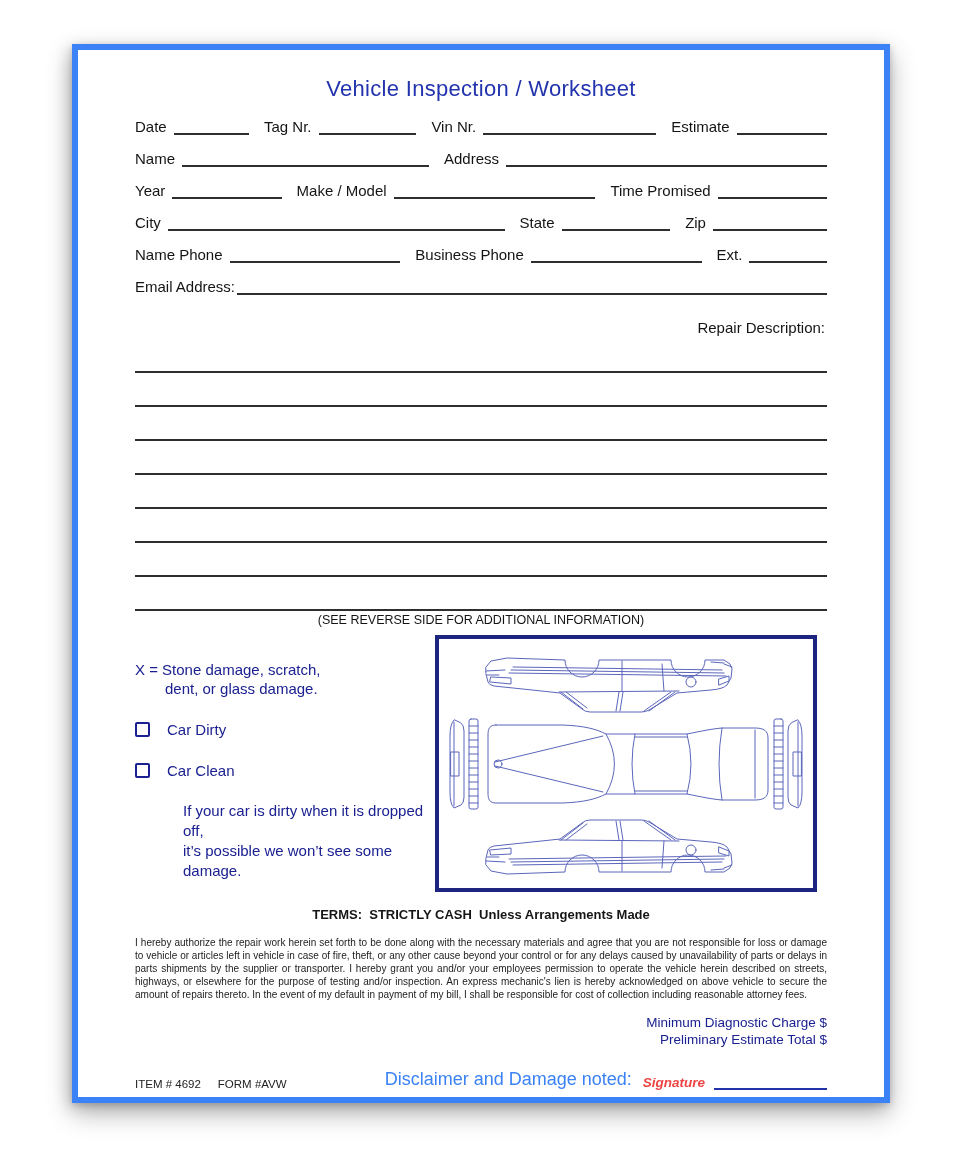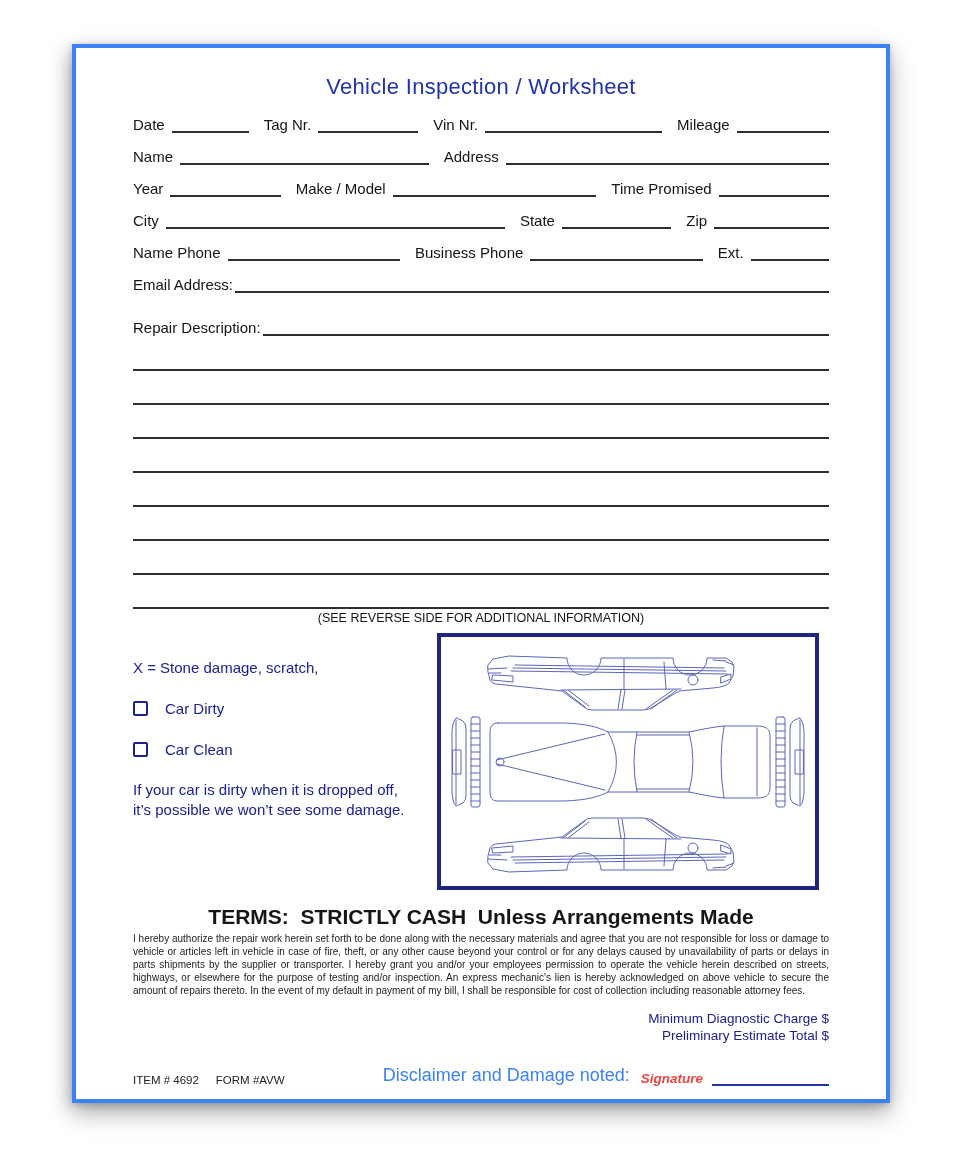--- a/index.html
+++ b/index.html
@@ -1,42 +1,42 @@
 <!DOCTYPE html>
 <html><head>
 <meta charset="utf-8">
 <style>
   html,body{margin:0;padding:0;width:960px;height:1152px;background:#ffffff;overflow:hidden;
     font-family:"Liberation Sans", sans-serif;}
   .sheet{position:absolute;left:72px;top:44px;width:818px;height:1059px;background:#fff;
-    border:4px solid #3b82f6;box-sizing:border-box;
+    border:6px solid #3b82f6;box-sizing:border-box;
     box-shadow:0 10px 24px rgba(0,0,0,.30), 0 2px 6px rgba(0,0,0,.15), -4px 4px 14px rgba(0,0,0,.12);
     padding:26px 57px 0 57px;}
   .title{margin:0;text-align:center;font-size:22px;font-weight:400;color:#2233ad;letter-spacing:.3px;}
   .formarea{margin-top:14px;}
   .frow{display:flex;align-items:flex-end;margin-top:13px;height:19px;font-size:15px;color:#141414;white-space:nowrap;}
   .flabel{margin-right:7px;}
   .fline{border-bottom:2px solid #2e2e2e;height:16px;margin-right:15px;}
   .fline.last{margin-right:0;}
   .f10{flex:1.0}.f105{flex:1.05}.f12{flex:1.2}.f13{flex:1.3}.f23{flex:2.3}.f24{flex:2.4}.f31{flex:3.1}.f22{flex:2.2}
   .tight{margin-right:2px;}
   .ruledarea{margin-top:1px;}
   .ruled{height:32px;border-bottom:2px solid #2e2e2e;}
   .reverse-note{margin-top:2px;text-align:center;font-size:12.5px;color:#141414;}
   .diagram-section{display:flex;margin-top:8px;}
   .key-col{flex:1;padding-top:25px;color:#1b2190;font-size:15px;line-height:19px;}
   .damage-key .indent{padding-left:30px;}
   .chk-row{margin-top:22px;display:flex;align-items:center;}
   .chk{width:11px;height:11px;border:2px solid #1b2190;border-radius:2px;margin-right:17px;flex:none;}
-  .dirty-note{margin-top:21px;line-height:20px;}
+  .dirty-note{margin-top:21px;line-height:20px;margin-left:48px;}
   .car-box{width:382px;height:257px;border:4px solid #1d2580;box-sizing:border-box;margin-right:10px;flex:none;background:#fff;}
   .car-box svg{display:block;}
   .car-art{stroke:#5b66bb;fill:none;stroke-width:1;stroke-linejoin:round;stroke-linecap:round;}
-  .terms-heading{margin-top:15px;text-align:center;font-size:21px;font-weight:bold;color:#151515;white-space:pre-wrap;}
-  .terms-body{margin:4px 0 0 0;font-size:10px;line-height:12.9px;text-align:justify;color:#1c1c1c;}
+  .terms-heading{margin-top:15px;text-align:center;font-size:13px;font-weight:bold;color:#151515;white-space:pre-wrap;}
+  .terms-body{margin:15px 0 0 0;font-size:10px;line-height:12.9px;text-align:justify;color:#1c1c1c;}
   .totals-row{display:flex;align-items:flex-end;margin-top:13px;height:18px;font-size:13.5px;color:#1b2190;white-space:nowrap;flex-direction:column;}
   .bline{border-bottom:2px solid #2233aa;height:15px;}
   .totals-row .bline{flex:1;}
   .totals-row .gap1{margin:0 16px 0 8px;}
   .totals-row .gap2{margin-left:8px;}
   .footer-row{display:flex;align-items:flex-end;margin-top:39px;height:18px;white-space:nowrap;}
   .itemno{font-size:11.5px;color:#222;}
   .formno{margin-left:17px;}
   .discl{margin-left:98px;font-size:18px;color:#3b82f6;}
   .sig{margin-left:11px;font-size:13.5px;font-weight:bold;font-style:italic;color:#ef4444;}
@@ -51,21 +51,21 @@
 
   <div class="formarea">
 
     <div class="frow">
       <span class="flabel">Date</span>
       <span class="fline f10"></span>
       <span class="flabel">Tag Nr.</span>
       <span class="fline f13"></span>
       <span class="flabel">Vin Nr.</span>
       <span class="fline f23"></span>
-      <span class="flabel">Mileage</span>
+      <span class="flabel">Estimate</span>
       <span class="fline f12 last"></span>
     </div>
 
     <div class="frow">
       <span class="flabel">Name</span>
       <span class="fline f10"></span>
       <span class="flabel">Address</span>
       <span class="fline f13 last"></span>
     </div>
 
@@ -94,21 +94,21 @@
       <span class="fline f22"></span>
       <span class="flabel">Ext.</span>
       <span class="fline f10 last"></span>
     </div>
 
     <div class="frow">
       <span class="flabel tight">Email Address:</span>
       <span class="fline f10 last"></span>
     </div>
 
-    <div class="frow" style="margin-top:24px;">
+    <div class="frow" style="margin-top:24px;flex-direction:column;">
       <span class="flabel tight">Repair Description:</span>
       <span class="fline f10 last"></span>
     </div>
   </div>
 
   <div class="ruledarea">
     <div class="ruled"></div>
     <div class="ruled"></div>
     <div class="ruled"></div>
     <div class="ruled"></div>
@@ -117,20 +117,21 @@
     <div class="ruled"></div>
     <div class="ruled"></div>
   </div>
 
   <div class="reverse-note">(SEE REVERSE SIDE FOR ADDITIONAL INFORMATION)</div>
 
   <div class="diagram-section">
     <div class="key-col">
       <div class="damage-key">
         <div>X = Stone damage, scratch,</div>
+        <div class="indent">dent, or glass damage.</div>
       </div>
       <div class="chk-row">
         <span class="chk"></span>
         <span>Car Dirty</span>
       </div>
       <div class="chk-row">
         <span class="chk"></span>
         <span>Car Clean</span>
       </div>
       <div class="dirty-note">

